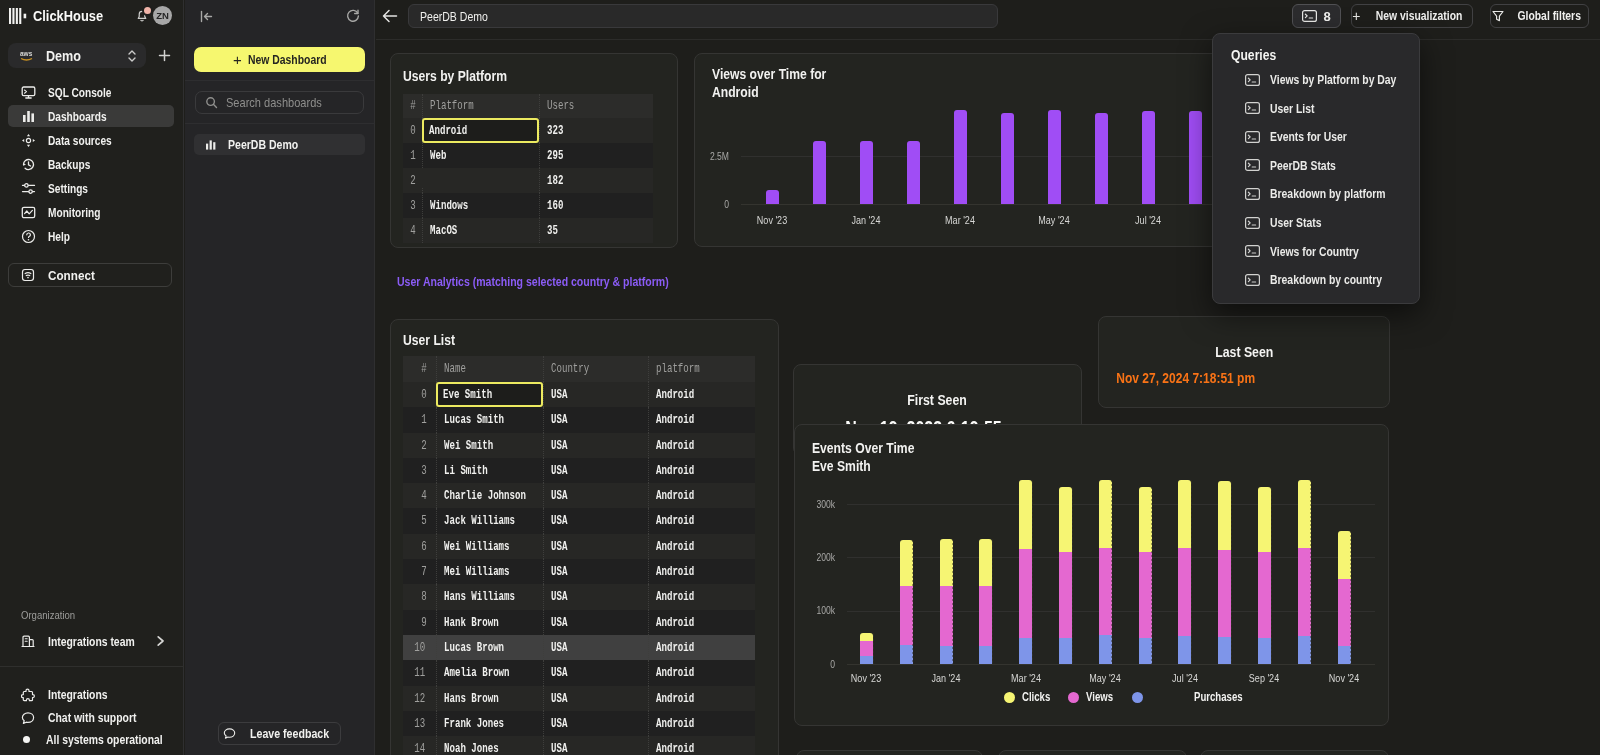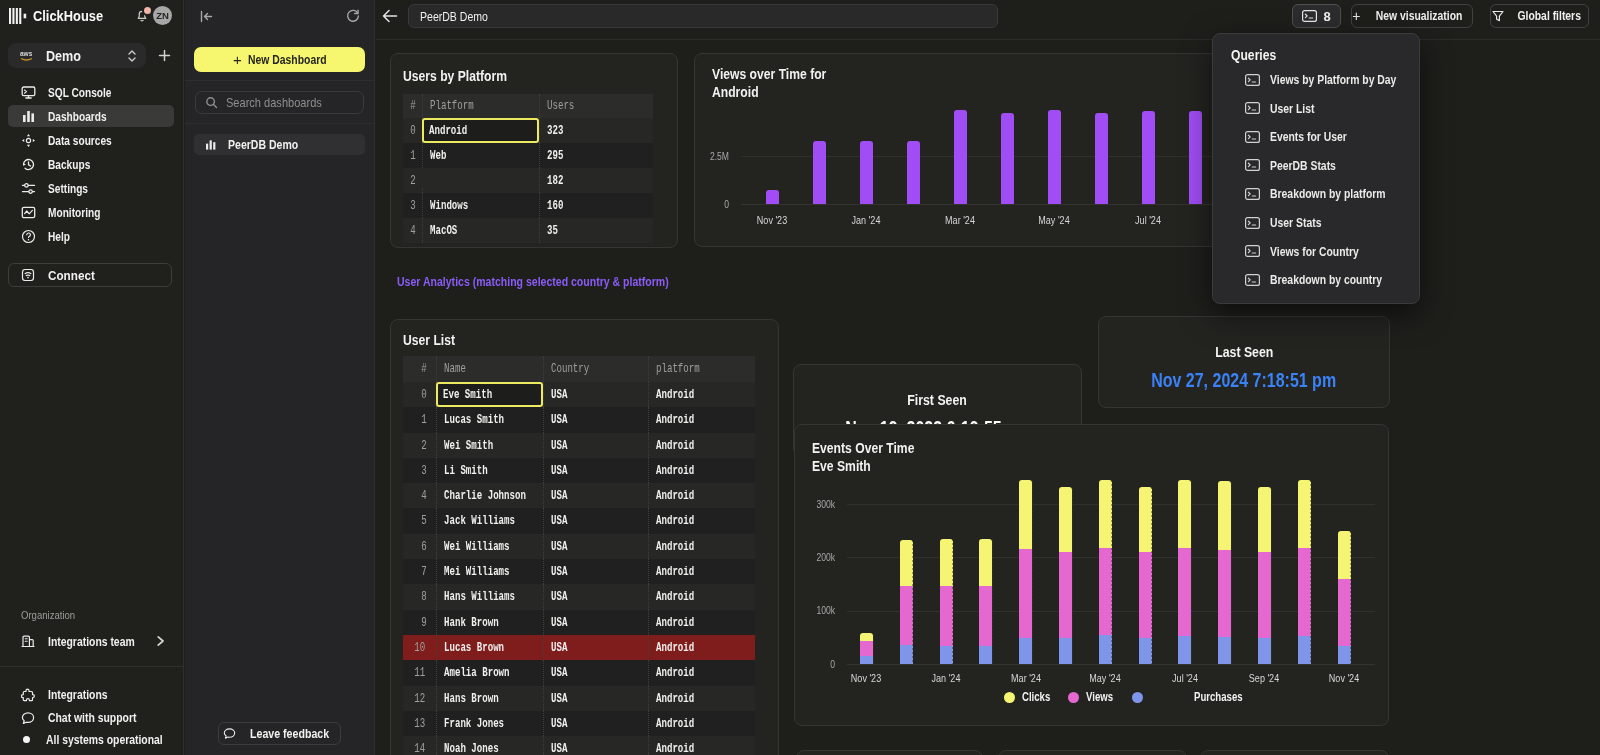--- a/index.html
+++ b/index.html
@@ -397,21 +397,21 @@
         <div style="width:107px; line-height:25.3px; overflow:visible;border-left:1px dotted #3e3e3c;padding-left:7px;font-weight:700;"><span class="m7">Hans Williams</span></div>
         <div style="width:105px; line-height:25.3px; overflow:visible;border-left:1px dotted #3e3e3c;padding-left:7px;font-weight:700;"><span class="m7">USA</span></div>
         <div style="width:107px; line-height:25.3px; overflow:visible;border-left:1px dotted #3e3e3c;padding-left:7px;font-weight:700;"><span class="m7">Android</span></div>
       </div>
       <div style="display:flex; height:25.3px; background:#202020; color:#f0f0ee; position:relative;">
         <div style="width:33px; line-height:25.3px; overflow:visible;text-align:right; padding-right:8px;color:#a0a09e;"><span class="m7c">9</span></div>
         <div style="width:107px; line-height:25.3px; overflow:visible;border-left:1px dotted #3e3e3c;padding-left:7px;font-weight:700;"><span class="m7">Hank Brown</span></div>
         <div style="width:105px; line-height:25.3px; overflow:visible;border-left:1px dotted #3e3e3c;padding-left:7px;font-weight:700;"><span class="m7">USA</span></div>
         <div style="width:107px; line-height:25.3px; overflow:visible;border-left:1px dotted #3e3e3c;padding-left:7px;font-weight:700;"><span class="m7">Android</span></div>
       </div>
-      <div style="display:flex; height:25.3px; background:#7f1d1d; color:#f0f0ee; position:relative;">
+      <div style="display:flex; height:25.3px; background:#404040; color:#f0f0ee; position:relative;">
         <div style="width:33px; line-height:25.3px; overflow:visible;text-align:right; padding-right:8px;color:#a0a09e;"><span class="m7c">10</span></div>
         <div style="width:107px; line-height:25.3px; overflow:visible;border-left:1px dotted #3e3e3c;padding-left:7px;font-weight:700;"><span class="m7">Lucas Brown</span></div>
         <div style="width:105px; line-height:25.3px; overflow:visible;border-left:1px dotted #3e3e3c;padding-left:7px;font-weight:700;"><span class="m7">USA</span></div>
         <div style="width:107px; line-height:25.3px; overflow:visible;border-left:1px dotted #3e3e3c;padding-left:7px;font-weight:700;"><span class="m7">Android</span></div>
       </div>
       <div style="display:flex; height:25.3px; background:#202020; color:#f0f0ee; position:relative;">
         <div style="width:33px; line-height:25.3px; overflow:visible;text-align:right; padding-right:8px;color:#a0a09e;"><span class="m7c">11</span></div>
         <div style="width:107px; line-height:25.3px; overflow:visible;border-left:1px dotted #3e3e3c;padding-left:7px;font-weight:700;"><span class="m7">Amelia Brown</span></div>
         <div style="width:105px; line-height:25.3px; overflow:visible;border-left:1px dotted #3e3e3c;padding-left:7px;font-weight:700;"><span class="m7">USA</span></div>
         <div style="width:107px; line-height:25.3px; overflow:visible;border-left:1px dotted #3e3e3c;padding-left:7px;font-weight:700;"><span class="m7">Android</span></div>
@@ -436,21 +436,21 @@
       </div>
     </div>
 </div>
 
 <div class="card" style="left:793px; top:316px; width:289px; height:92px;margin-top:48px;">
   <div class="abs" style="left:0; top:27px; width:100%; text-align:center; font-size:14.5px; font-weight:700; color:#f4f4f2;"><span class="t85 tc">First Seen</span></div>
   <div class="abs" style="left:0; top:52px; width:100%; text-align:center; font-size:20px; font-weight:700; color:#fbfbf9;"><span class="t80 tc">Nov 19, 2023 6:19:55 pm</span></div>
 </div>
 <div class="card" style="left:1098px; top:316px; width:292px; height:92px;">
   <div class="abs" style="left:0; top:27px; width:100%; text-align:center; font-size:14.5px; font-weight:700; color:#f4f4f2;"><span class="t85 tc">Last Seen</span></div>
-  <div class="abs" style="left:0; top:52px; width:100%; text-align:center; font-size:20px; font-weight:700; color:#3b82f6;"><span class="t80 tc">Nov 27, 2024 7:18:51 pm</span></div>
+  <div class="abs" style="left:0; top:52px; width:100%; font-size:15px; font-weight:700; color:#f97316;"><span class="t80 tc">Nov 27, 2024 7:18:51 pm</span></div>
 </div>
 
 <div class="card" style="left:794px; top:424px; width:595px; height:302px;">
   <div class="ctitle abs" style="left:17px; top:14px; line-height:18px;">Events Over Time<br>Eve Smith</div>
   <div class="ylab abs" style="left:10px; top:73px; width:30px;">300k</div>
   <div class="ylab abs" style="left:10px; top:126px; width:30px;">200k</div>
   <div class="ylab abs" style="left:10px; top:179px; width:30px;">100k</div>
   <div class="ylab abs" style="left:10px; top:233px; width:30px;">0</div>
   <div class="gridline" style="left:52px; top:79px; width:528px;"></div>
   <div class="gridline" style="left:52px; top:132px; width:528px;"></div>

